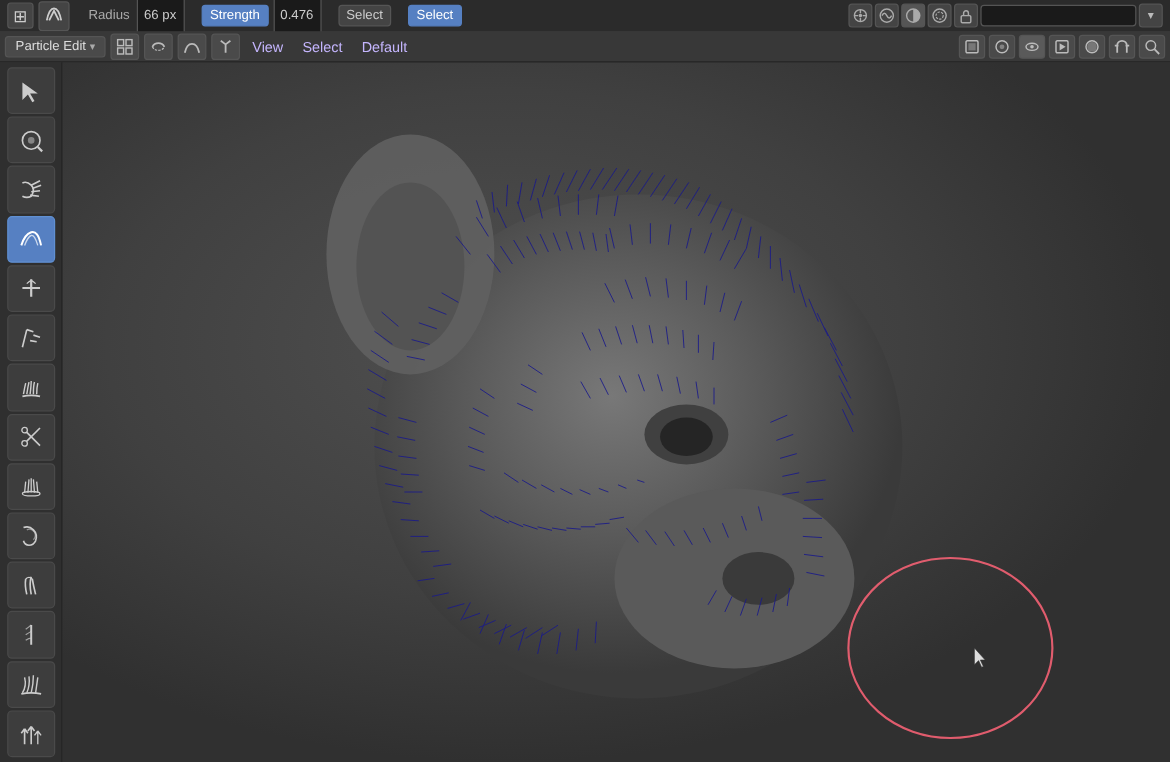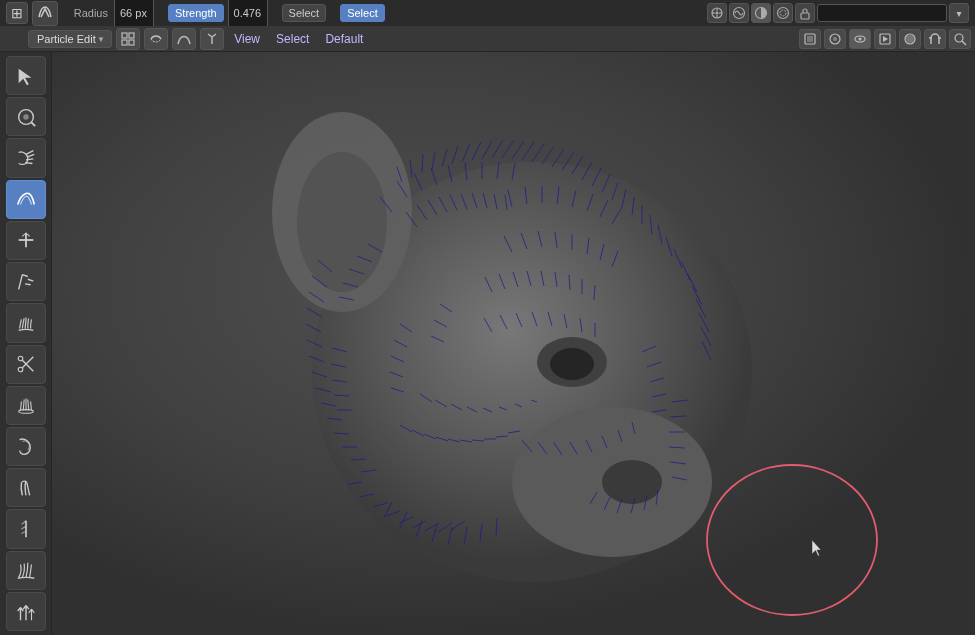--- a/index.html
+++ b/index.html
@@ -93,21 +93,20 @@
       background: #4a4a4a;
       border: 1px solid #555;
       border-radius: 3px;
       color: #ddd;
       font-size: 11px;
       padding: 2px 8px;
       cursor: pointer;
       display: flex;
       align-items: center;
       gap: 3px;
-      margin-left: 24px;
     }
     .sb-mode .arrow { font-size: 9px; color: #aaa; }
     .sb-menu-item {
       background: none;
       border: none;
       color: #c4b5fd;
       font-size: 12px;
       padding: 2px 6px;
       cursor: pointer;
     }

